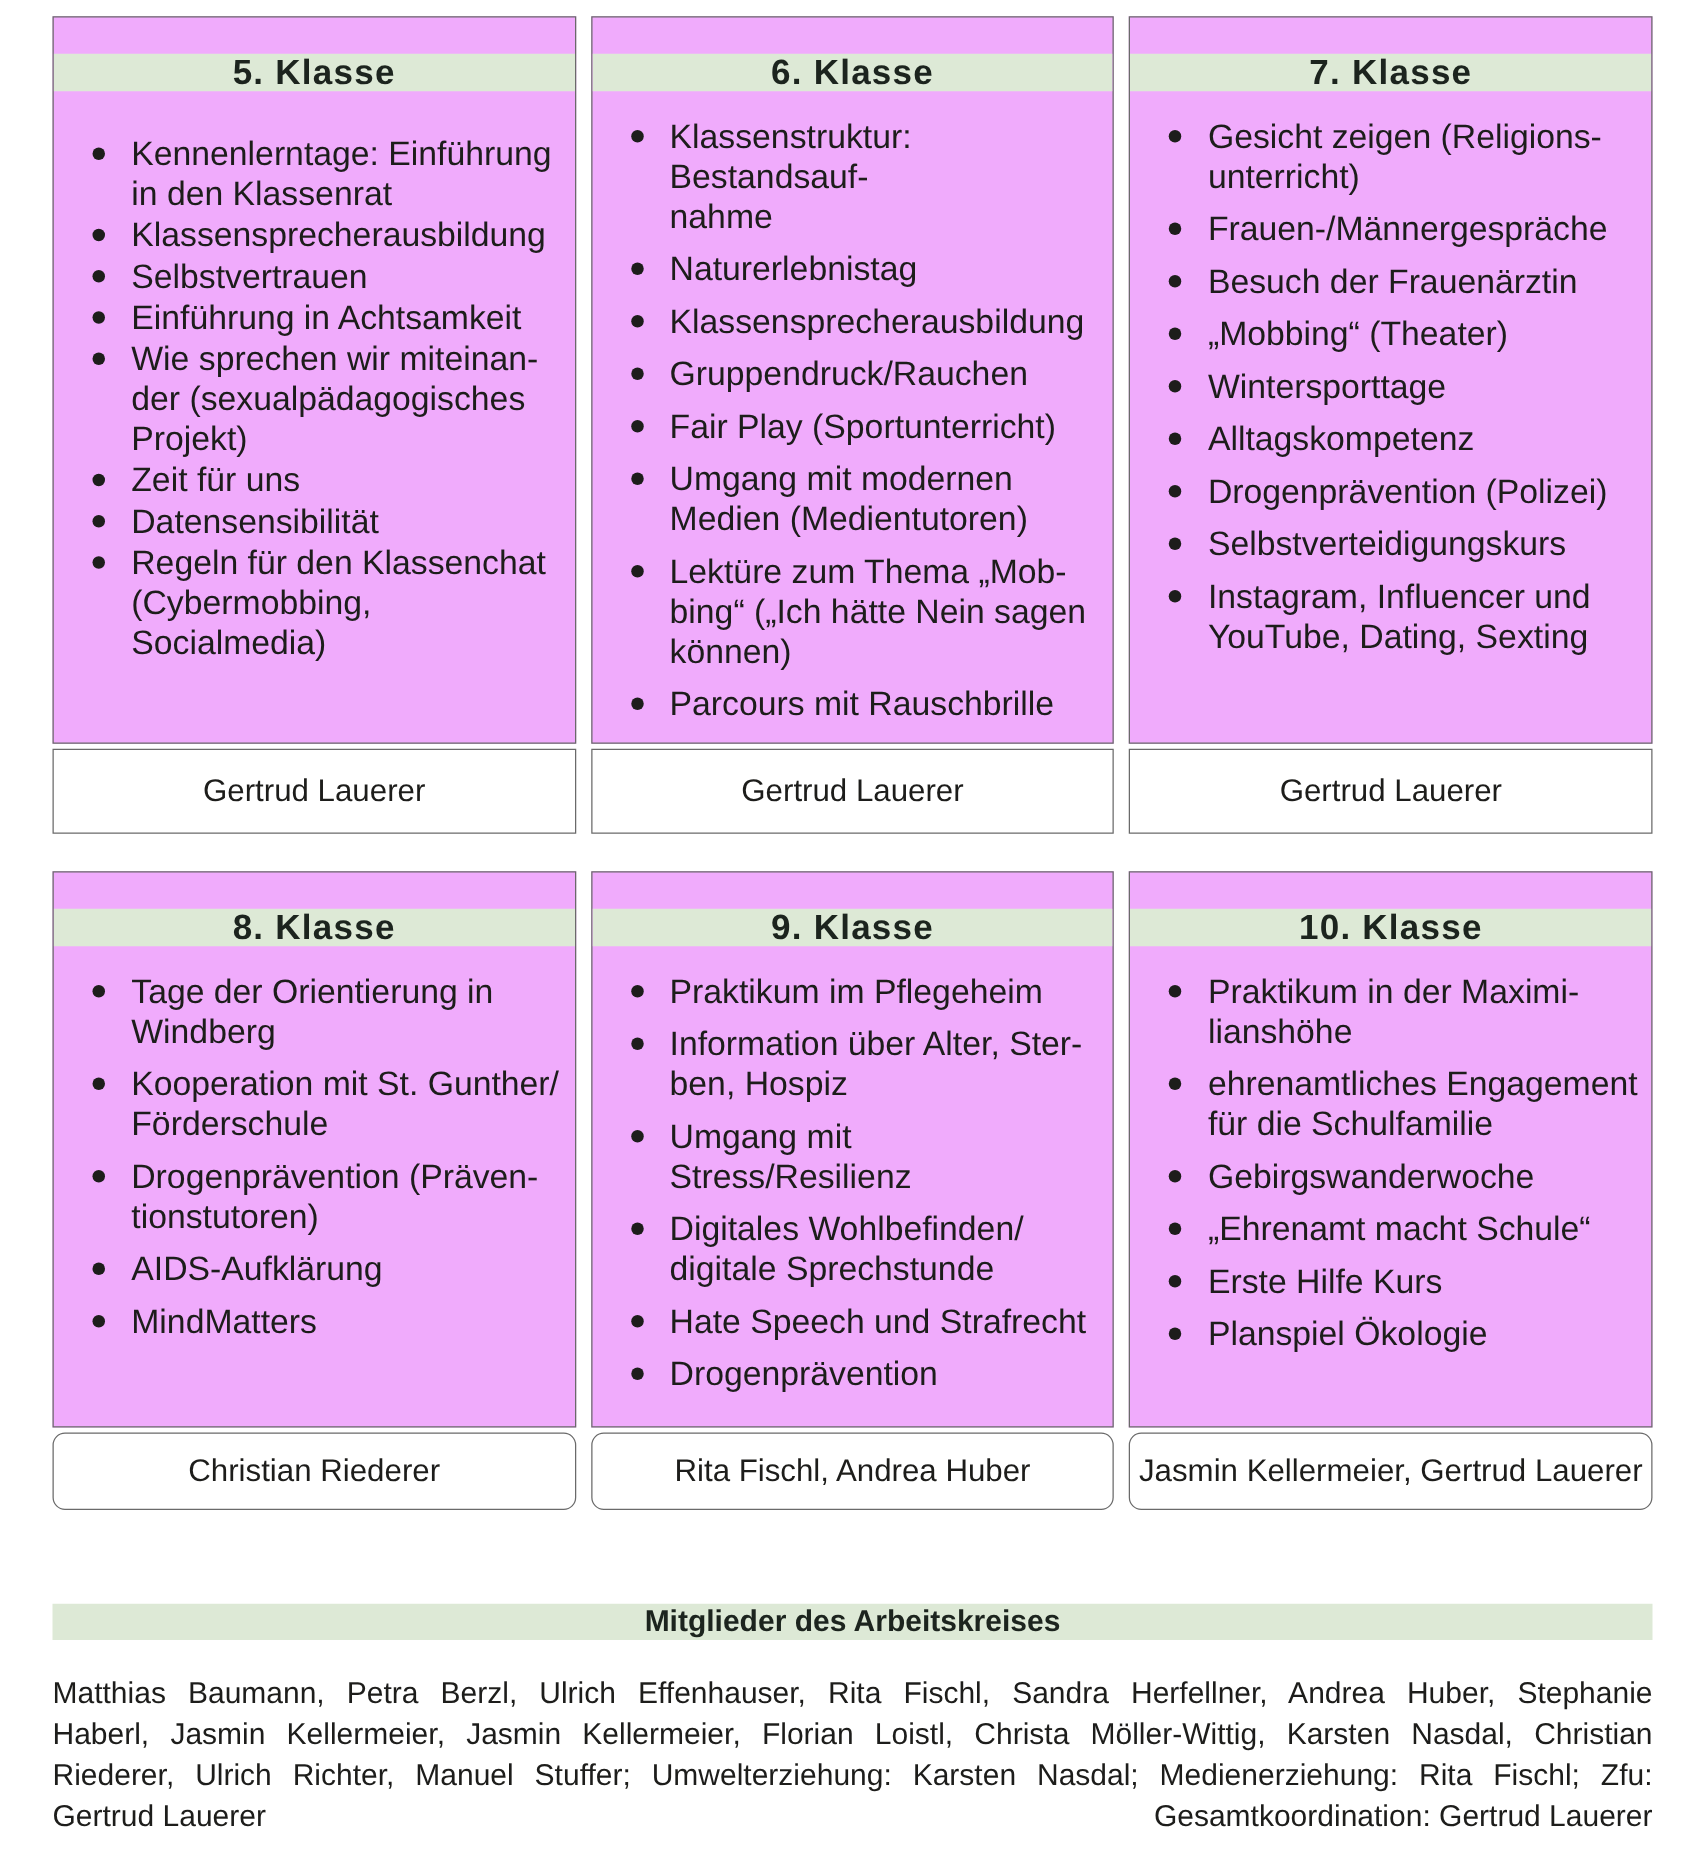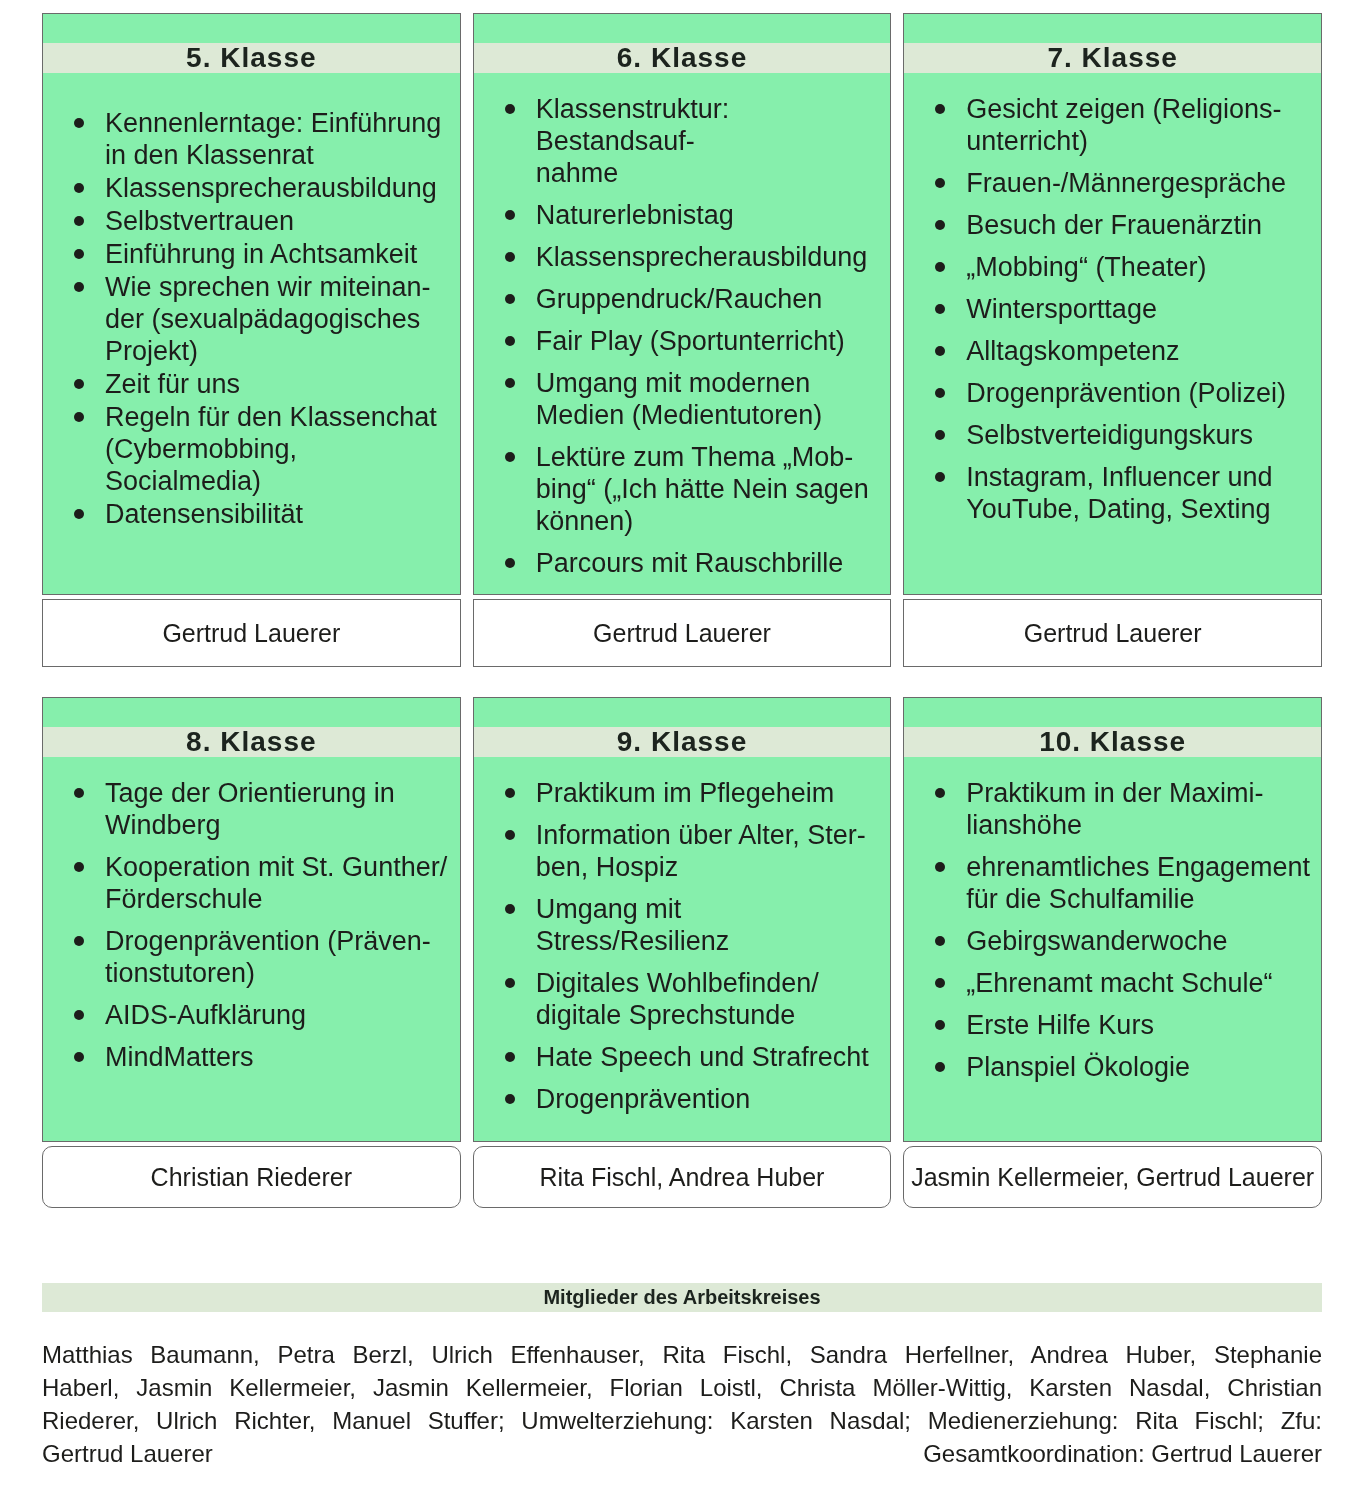--- a/index.html
+++ b/index.html
@@ -15,21 +15,21 @@
 
   .grid {
     display:grid;
     grid-template-columns:repeat(3, 1fr);
     column-gap:12px;
   }
   .grid.row2 { margin-top:30px; }
 
   .card-main {
     border:1px solid #6a6a6a;
-    background:#86efac;
+    background:#f0abfc;
     box-sizing:border-box;
     overflow:hidden;
   }
   .row1 .card-main { height:582px; }
   .row2 .card-main { height:445px; }
 
   .card-header {
     margin-top:29px;
     height:30px;
     background:#dde9d6;
@@ -75,21 +75,21 @@
   }
   .row1 .card-footer { height:68px; }
   .row2 .card-footer { height:62px;border-radius:10px; }
 
   .members-bar {
     margin-top:75px;
     height:29px;
     background:#dde9d6;
     display:flex; align-items:center; justify-content:center;
     font-weight:bold;
-    font-size:20px;
+    font-size:24px;
     color:#1c241e;
   }
   .members-text {
     margin-top:26px;
     font-size:24px;
     line-height:33px;
   }
   .jline { text-align:justify; text-align-last:justify; }
   .lastline { display:flex; justify-content:space-between; }
 </style>
@@ -106,23 +106,23 @@
         <ul class="topics tight">
             <li>Kennenlerntage: Einführung
 in den Klassenrat</li>
             <li>Klassensprecherausbildung</li>
             <li>Selbstvertrauen</li>
             <li>Einführung in Achtsamkeit</li>
             <li>Wie sprechen wir miteinan-
 der (sexualpädagogisches
 Projekt)</li>
             <li>Zeit für uns</li>
+            <li>Datensensibilität</li>
             <li>Regeln für den Klassenchat
 (Cybermobbing, Socialmedia)</li>
-            <li>Datensensibilität</li>
           </ul>
       </div>
       <div class="card-footer">Gertrud Lauerer</div>
     </div>
 
     <div class="cell">
       <div class="card-main">
         <div class="card-header">6. Klasse</div>
         <ul class="topics spaced">
             <li>Klassenstruktur: Bestandsauf-

